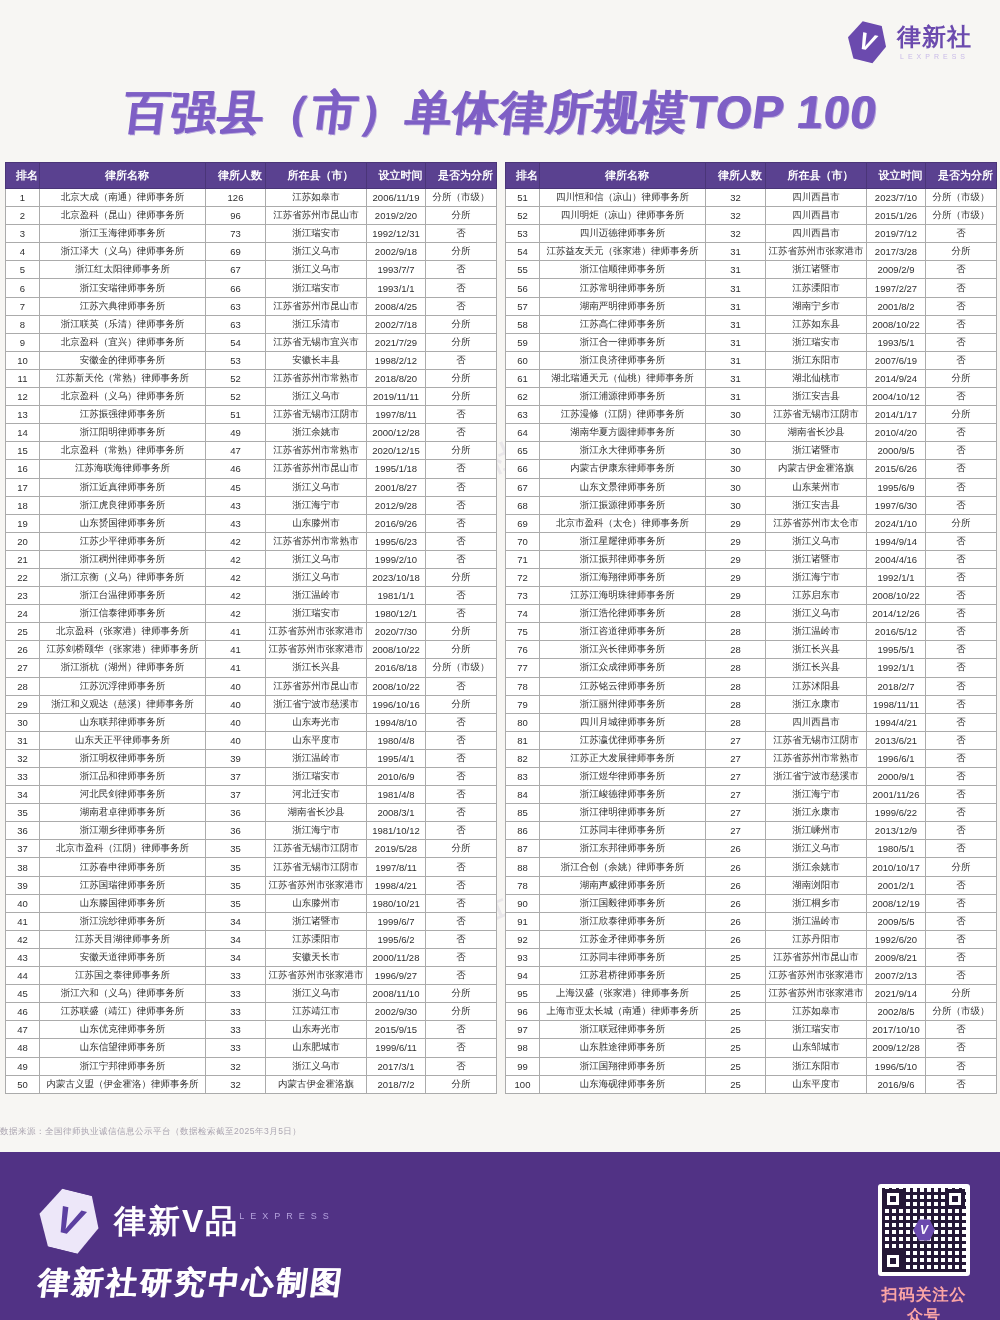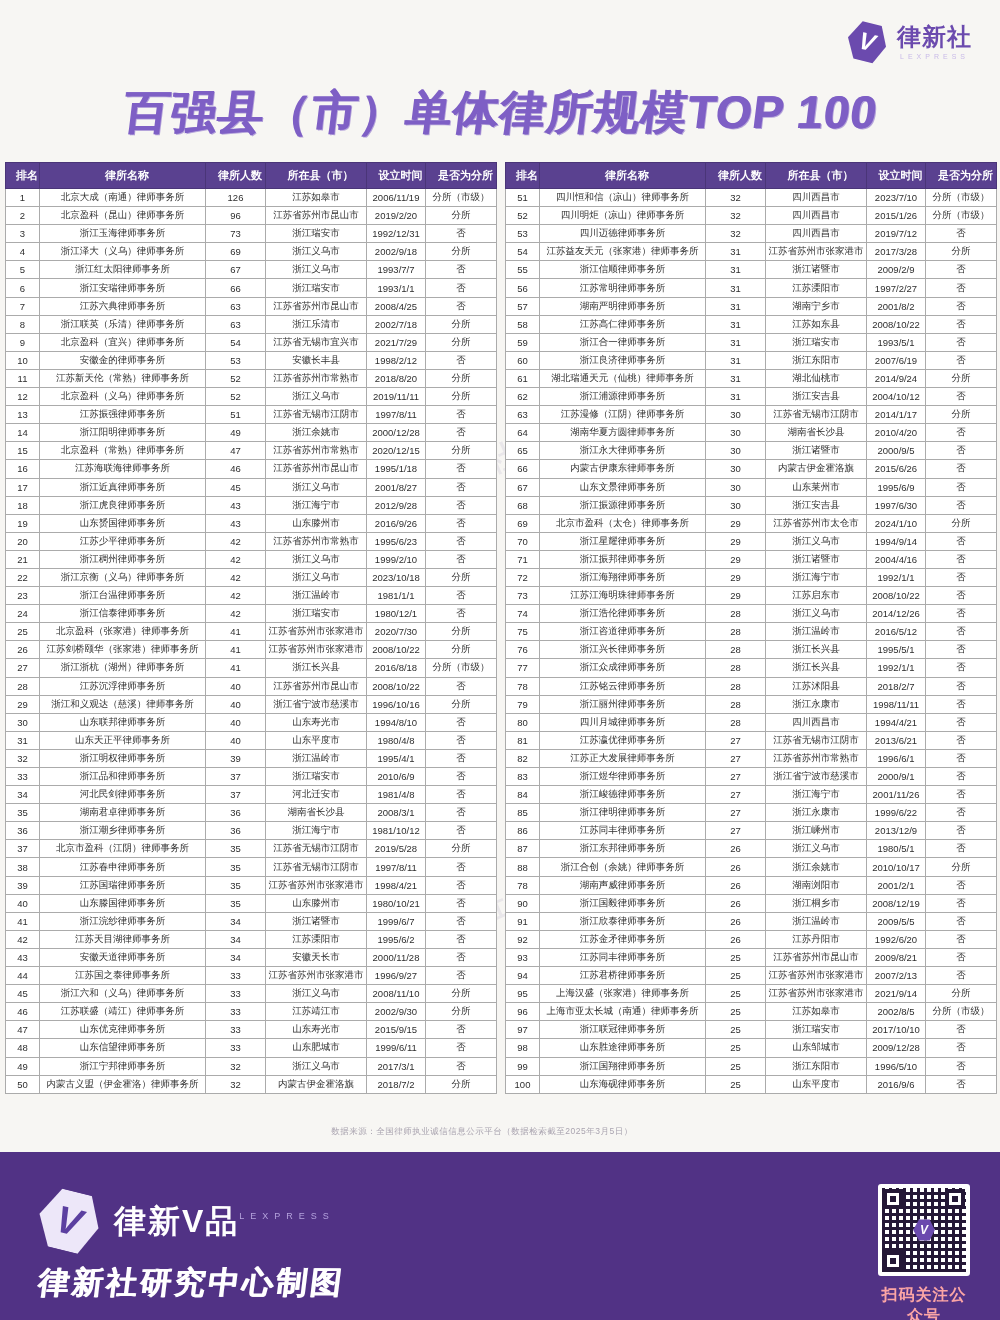--- a/index.html
+++ b/index.html
@@ -65,21 +65,21 @@
   
   .wm {
     position:absolute; font-size:30px; font-weight:bold;
     color:rgba(122,100,160,.10);
     transform:rotate(-24deg);
     pointer-events:none; white-space:nowrap;
   }
   
   .note {
     position:absolute; top:1126px; left:0; width:964px;
-    text-align:center; font-size:8.5px; color:#aaa4b0; letter-spacing:.5px;
+    text-align:left; font-size:8.5px; color:#aaa4b0; letter-spacing:.5px;
   }
   
   .footer {
     position:absolute; top:1152px; left:0; width:1000px; height:168px;
     background:#513285;
   }
   .f-brand { position:absolute; top:38px; left:38px; display:flex; align-items:center; gap:14px; }
   .f-hex {
     width:62px; height:62px; background:#ede7f9;
     clip-path:polygon(27% 2%, 76% 2%, 99% 50%, 76% 98%, 27% 98%, 1% 50%);

